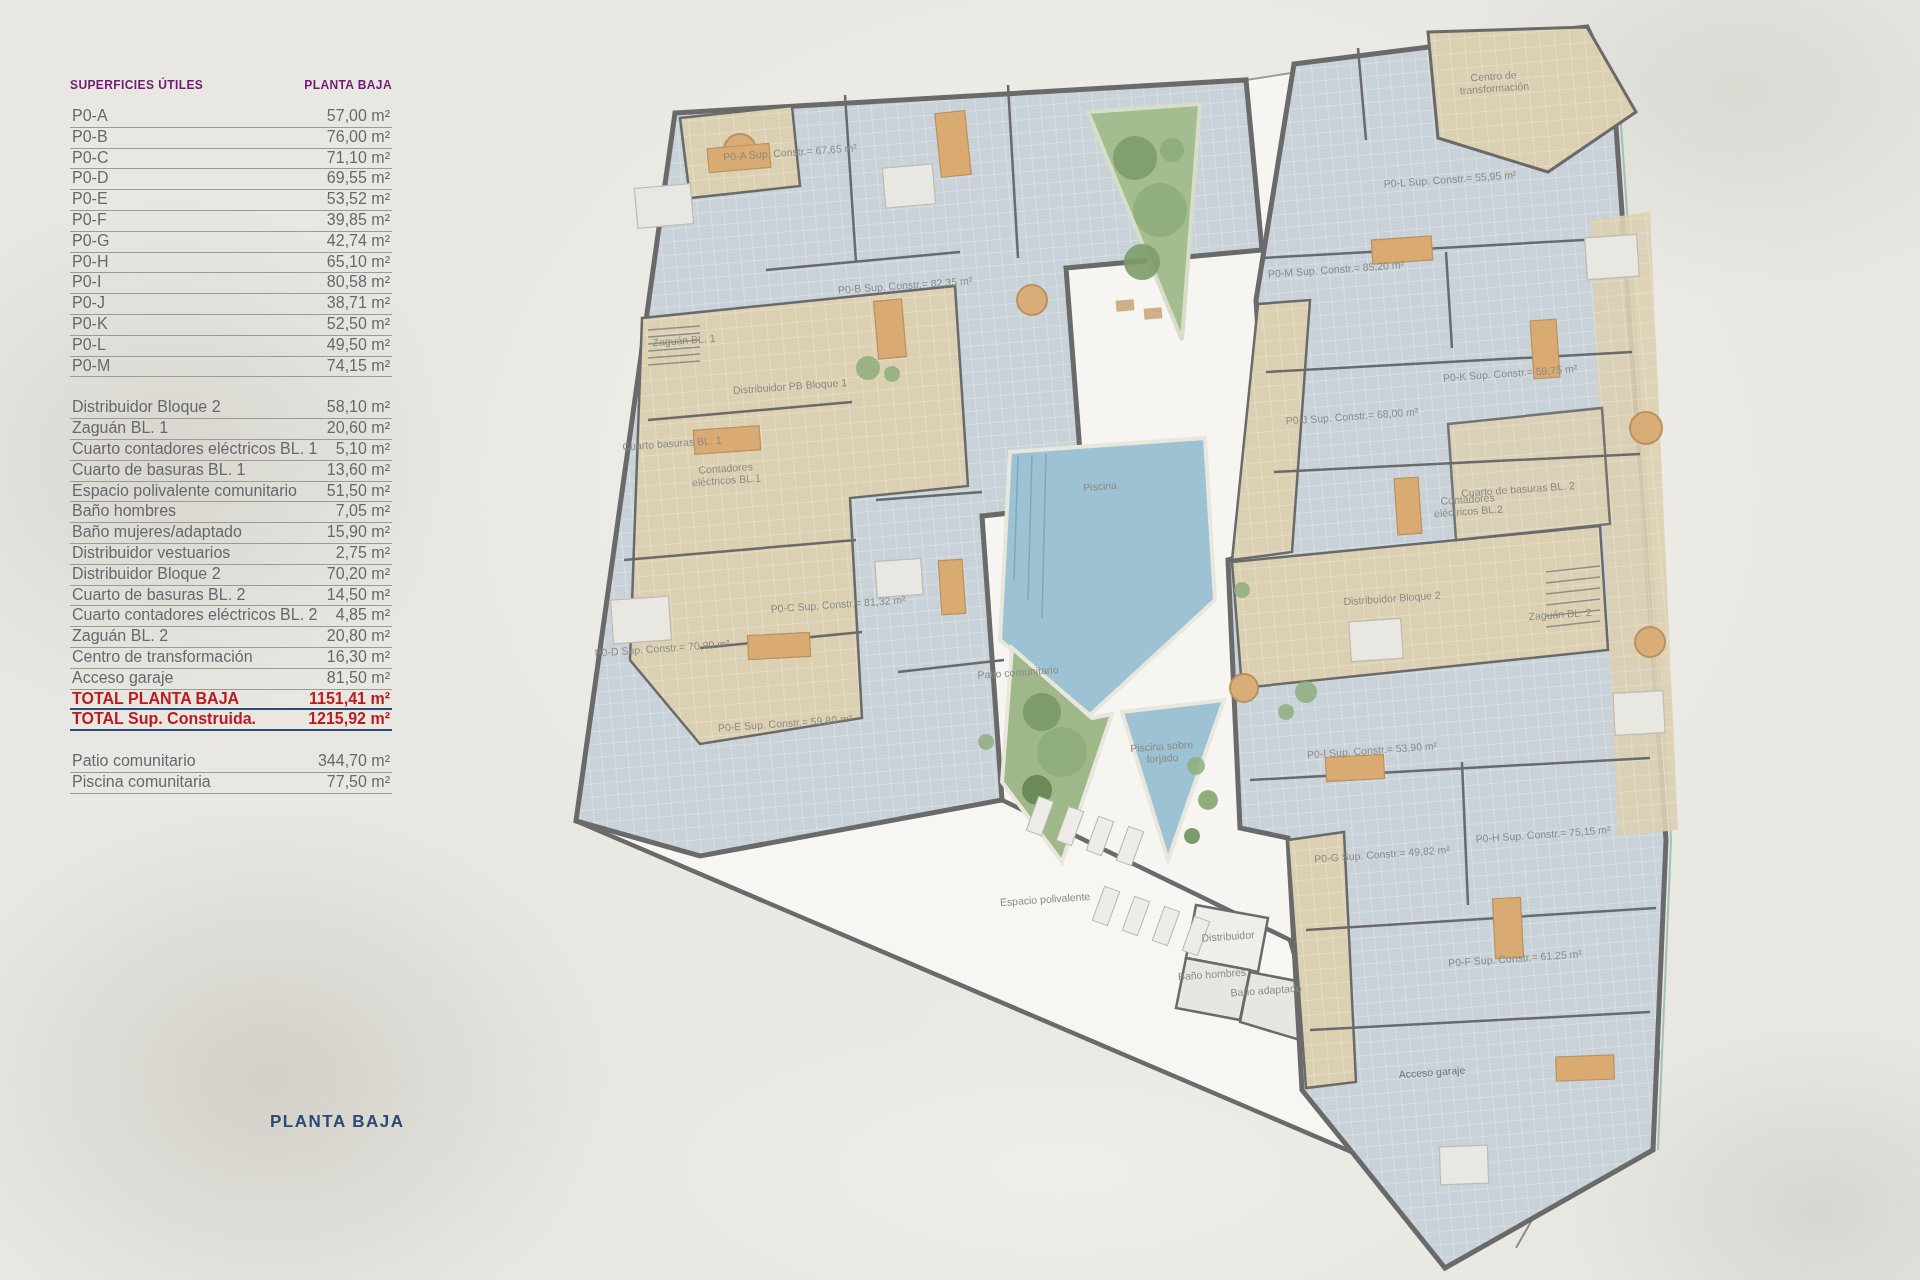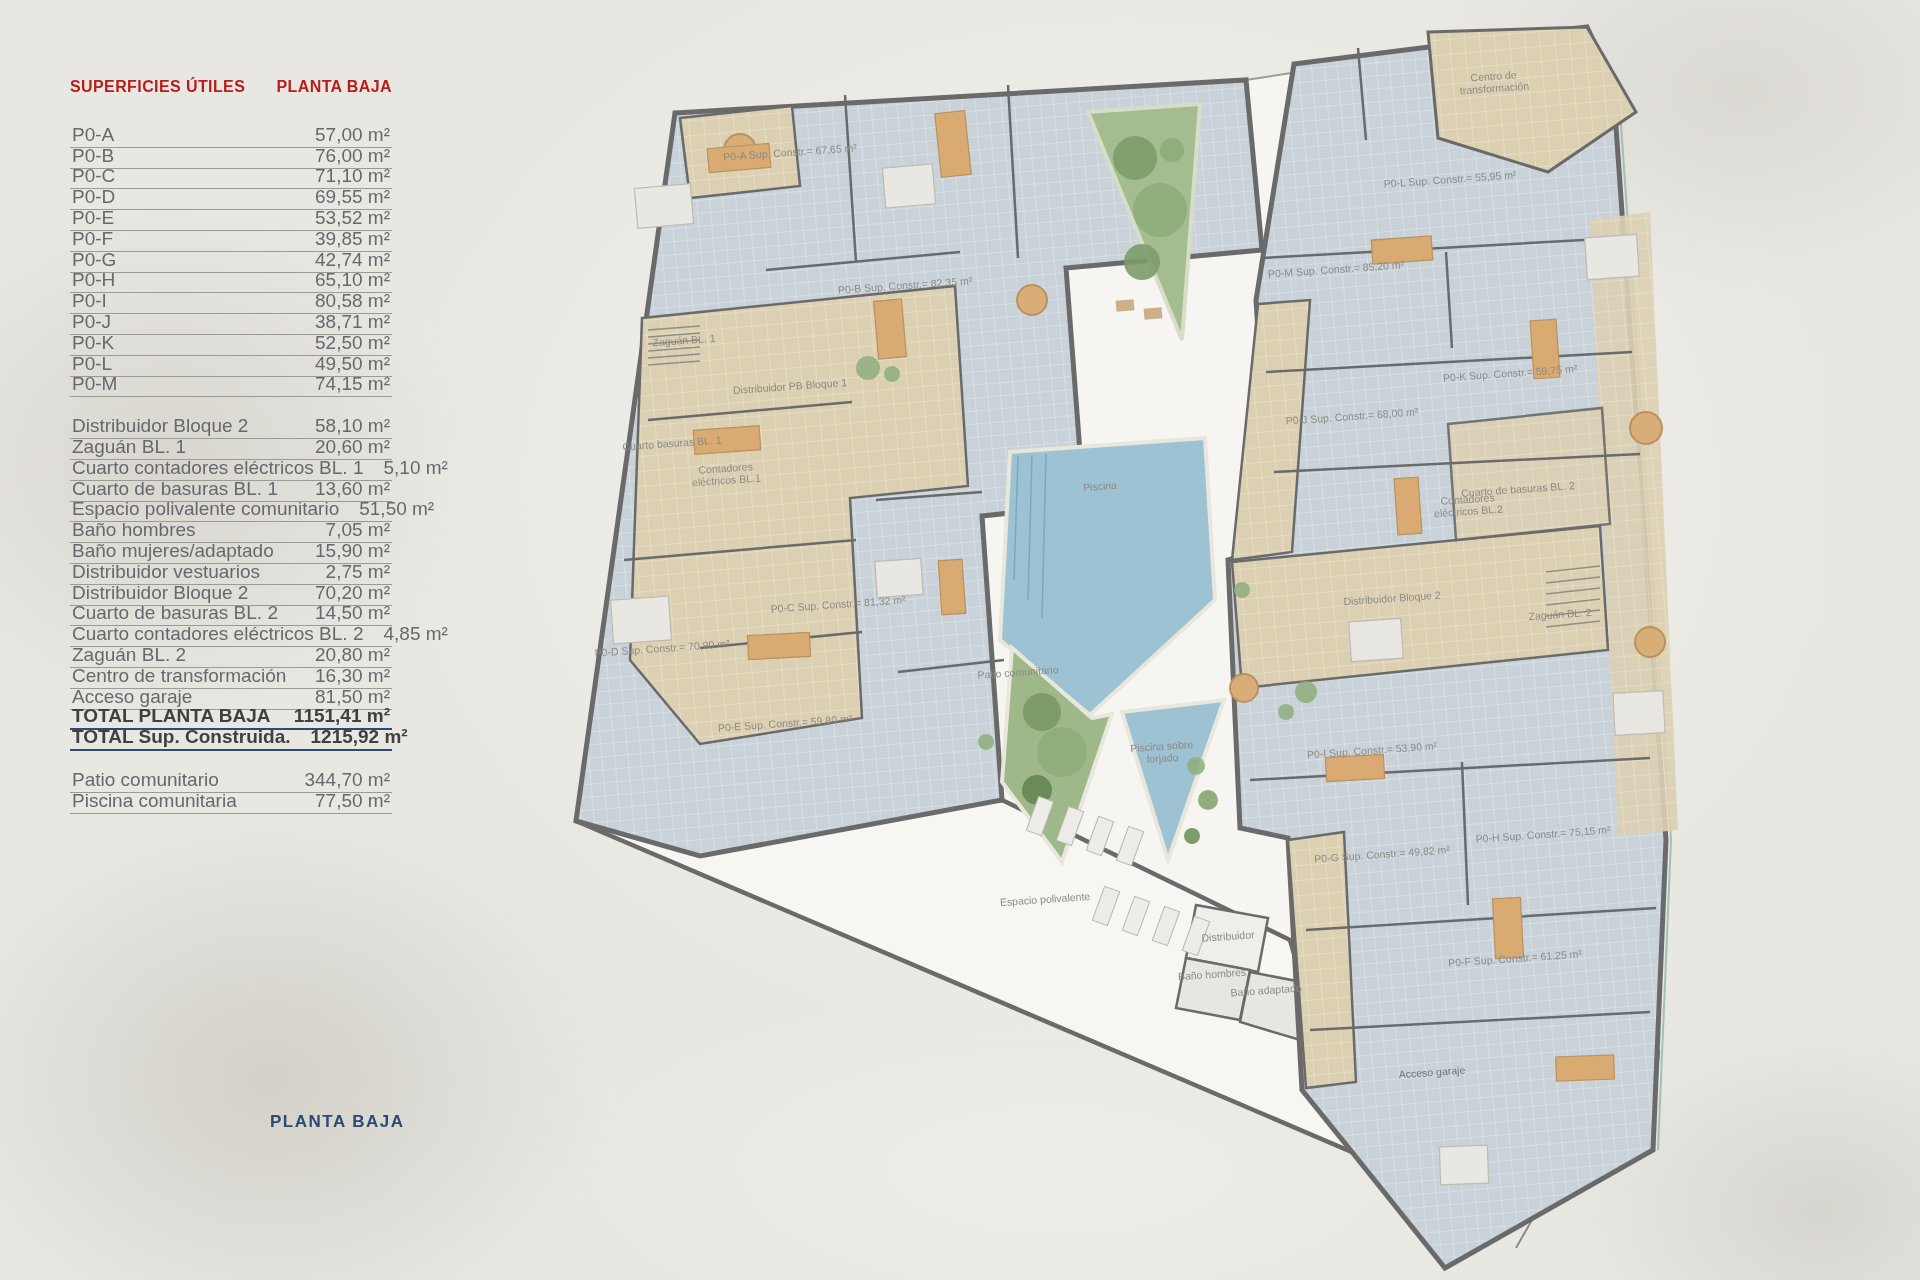--- a/index.html
+++ b/index.html
@@ -13,27 +13,27 @@
   .b1{left:-140px;top:180px;width:620px;height:560px;background:radial-gradient(ellipse at center,rgba(203,200,192,.55),rgba(203,200,192,0) 68%);}
   .b2{left:-80px;top:800px;width:700px;height:560px;background:radial-gradient(ellipse at center,rgba(196,193,185,.6),rgba(196,193,185,0) 70%);}
   .b3{left:1430px;top:-120px;width:620px;height:420px;background:radial-gradient(ellipse at center,rgba(206,203,196,.5),rgba(206,203,196,0) 70%);}
   .b4{left:1560px;top:1020px;width:520px;height:380px;background:radial-gradient(ellipse at center,rgba(199,196,189,.5),rgba(199,196,189,0) 70%);}
   .b5{left:420px;top:-60px;width:1400px;height:1100px;background:radial-gradient(ellipse at center,rgba(246,245,241,.85),rgba(246,245,241,0) 75%);}
   .b6{left:560px;top:980px;width:1000px;height:380px;background:radial-gradient(ellipse at center,rgba(241,240,236,.7),rgba(241,240,236,0) 72%);}
 
   
   .table-panel{position:absolute;left:70px;top:78px;width:322px;}
   .hdr{display:flex;justify-content:space-between;align-items:baseline;
-       color:#b91c1c;font-weight:bold;font-size:16px;letter-spacing:.4px;margin-bottom:31px;}
-  .trow{display:flex;justify-content:space-between;align-items:flex-end;
+       color:#701a75;font-weight:bold;font-size:12px;letter-spacing:.4px;margin-bottom:15px;}
+  .trow{display:flex;justify-content:space-between;align-items:flex-start;
         height:20.8px;border-bottom:1.2px solid #9b9b96;
-        font-size:19px;color:#65696e;padding:0 2px 1px 2px;box-sizing:border-box;gap:20px;}
+        font-size:16px;color:#65696e;padding:0 2px 1px 2px;box-sizing:border-box;}
   .trow .tlabel{white-space:nowrap;}
   .trow .tvalue{white-space:nowrap;}
-  .total-row{color:#404040;font-weight:bold;border-bottom:2px solid #2b4a74;}
+  .total-row{color:#b91c1c;font-weight:bold;border-bottom:2px solid #2b4a74;}
   .gap{height:21px;}
 
   .footer-label{position:absolute;left:270px;top:1112px;color:#2b4a74;
         font-weight:bold;font-size:17px;letter-spacing:1.5px;}
 
   
   .plan-svg{position:absolute;left:0;top:0;}
   .labels-layer{position:absolute;left:0;top:0;width:1920px;height:1280px;pointer-events:none;}
   .plabel{position:absolute;transform:translate(-50%,-50%) rotate(-4deg);
           font-size:10.5px;color:#8b8b85;white-space:nowrap;text-align:center;line-height:1.15;}

